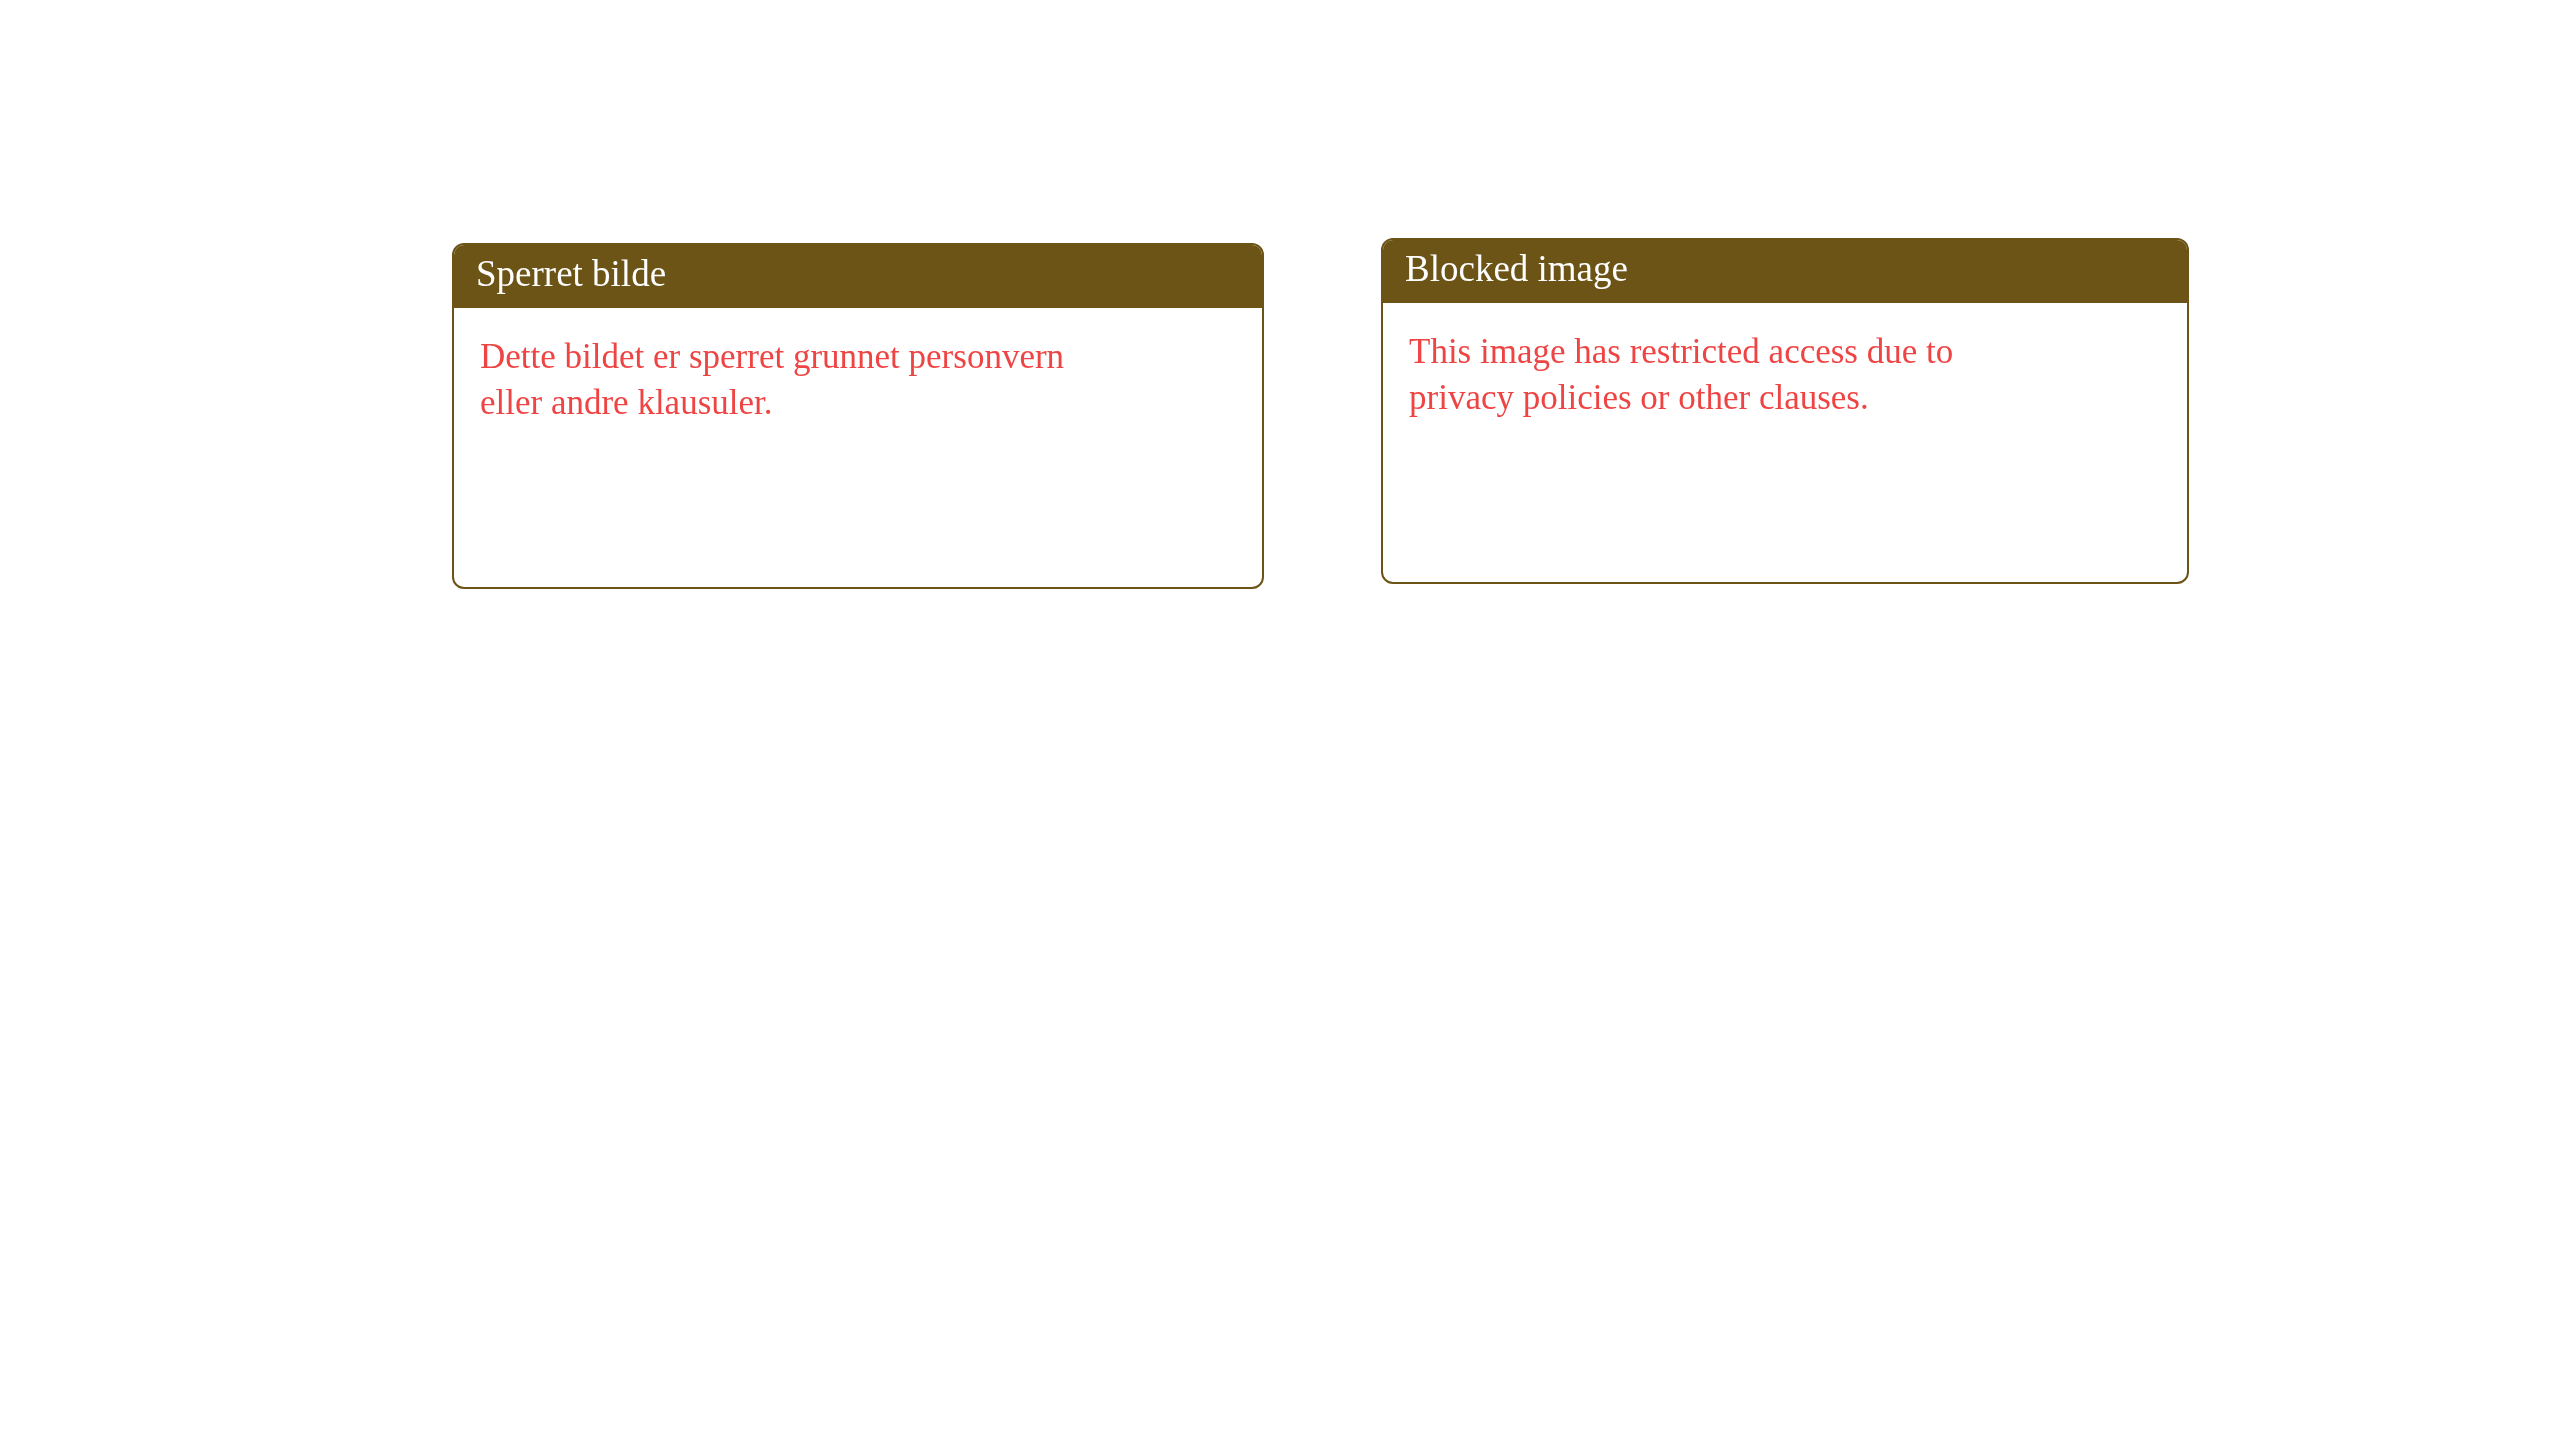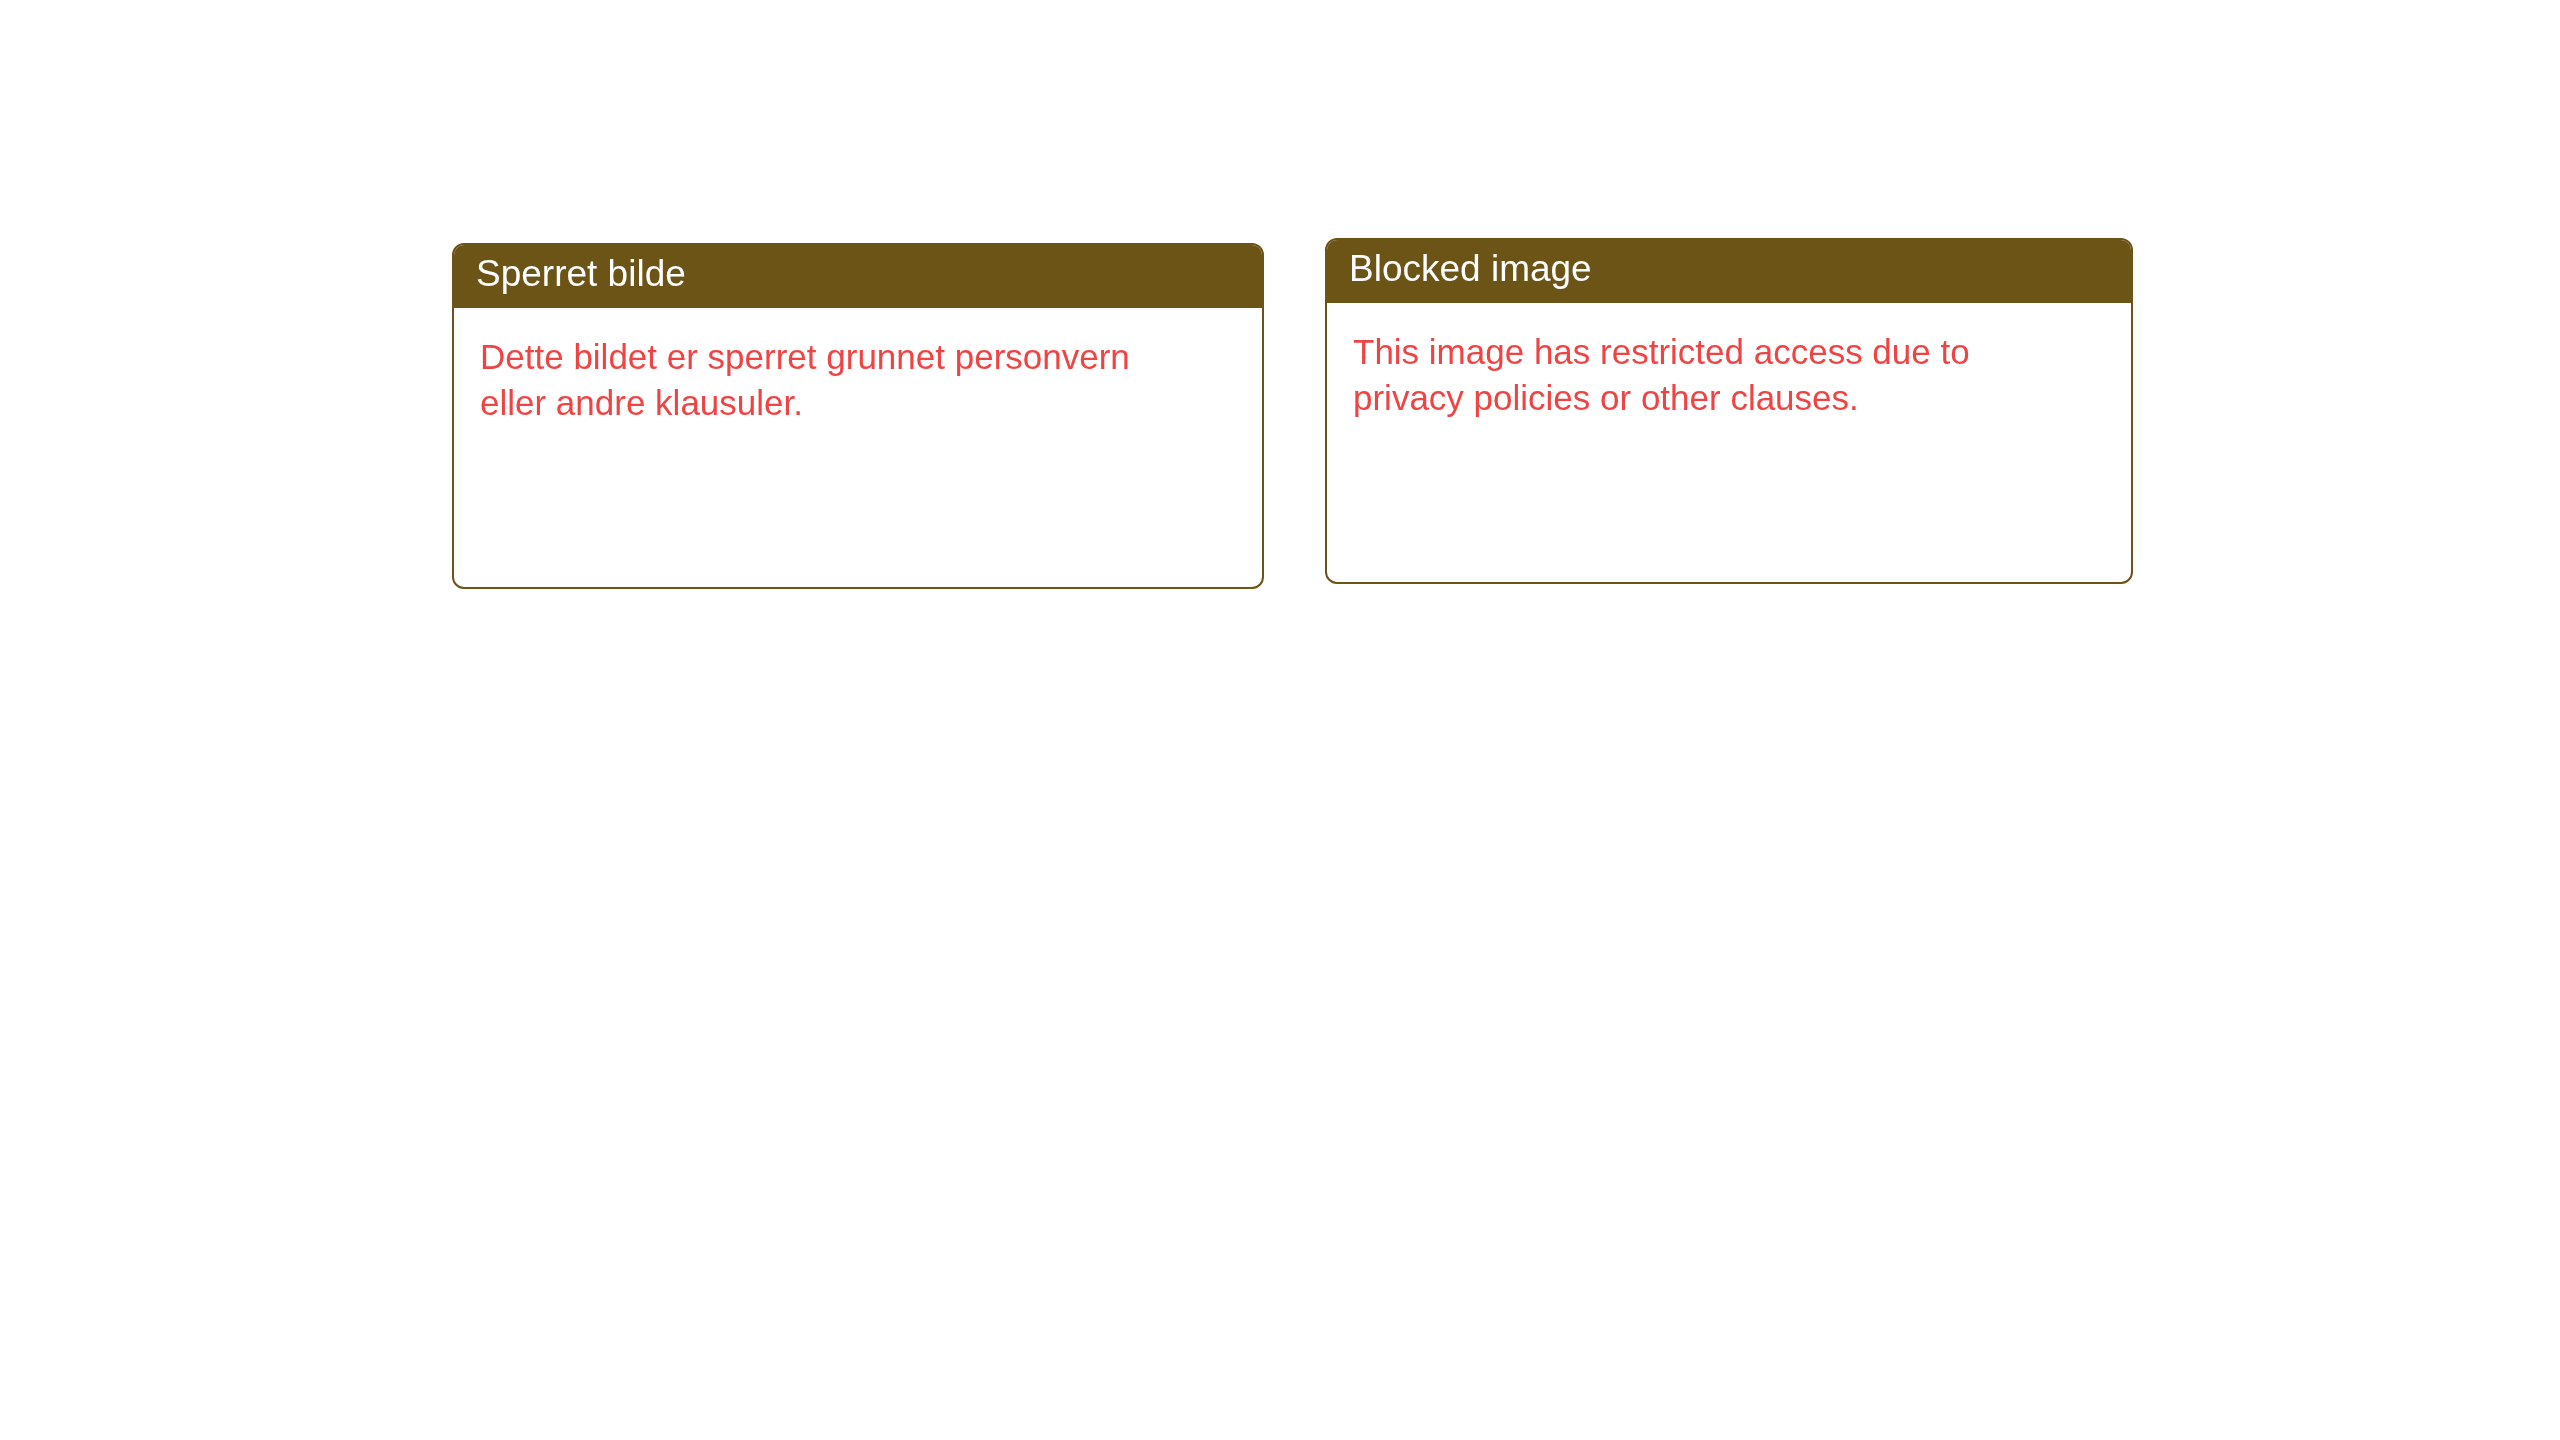--- a/index.html
+++ b/index.html
@@ -11,20 +11,21 @@
     overflow: hidden;
   }
   body {
     font-family: "Liberation Sans", sans-serif;
     -webkit-font-smoothing: antialiased;
   }
   .stage {
     position: relative;
     width: 2560px;
     height: 1184px;
+    font-family: Liberation Serif, serif;
   }
   .notice-card {
     position: absolute;
     box-sizing: border-box;
     background: #ffffff;
     border: 2px solid #6c5316;
     border-radius: 12px;
     overflow: hidden;
   }
   .notice-card .card-header {
@@ -45,21 +46,21 @@
     line-height: 1.33;
     font-weight: 400;
   }
   .card-left {
     left: 452px;
     top: 243px;
     width: 812px;
     height: 346px;
   }
   .card-right {
-    left: 1325px;
+    left: 1381px;
     top: 238px;
     width: 808px;
     height: 346px;
   }
   .card-left .card-body { max-width: 700px; }
   .card-right .card-body { max-width: 680px; }
 </style>
 </head>
 <body>
 

